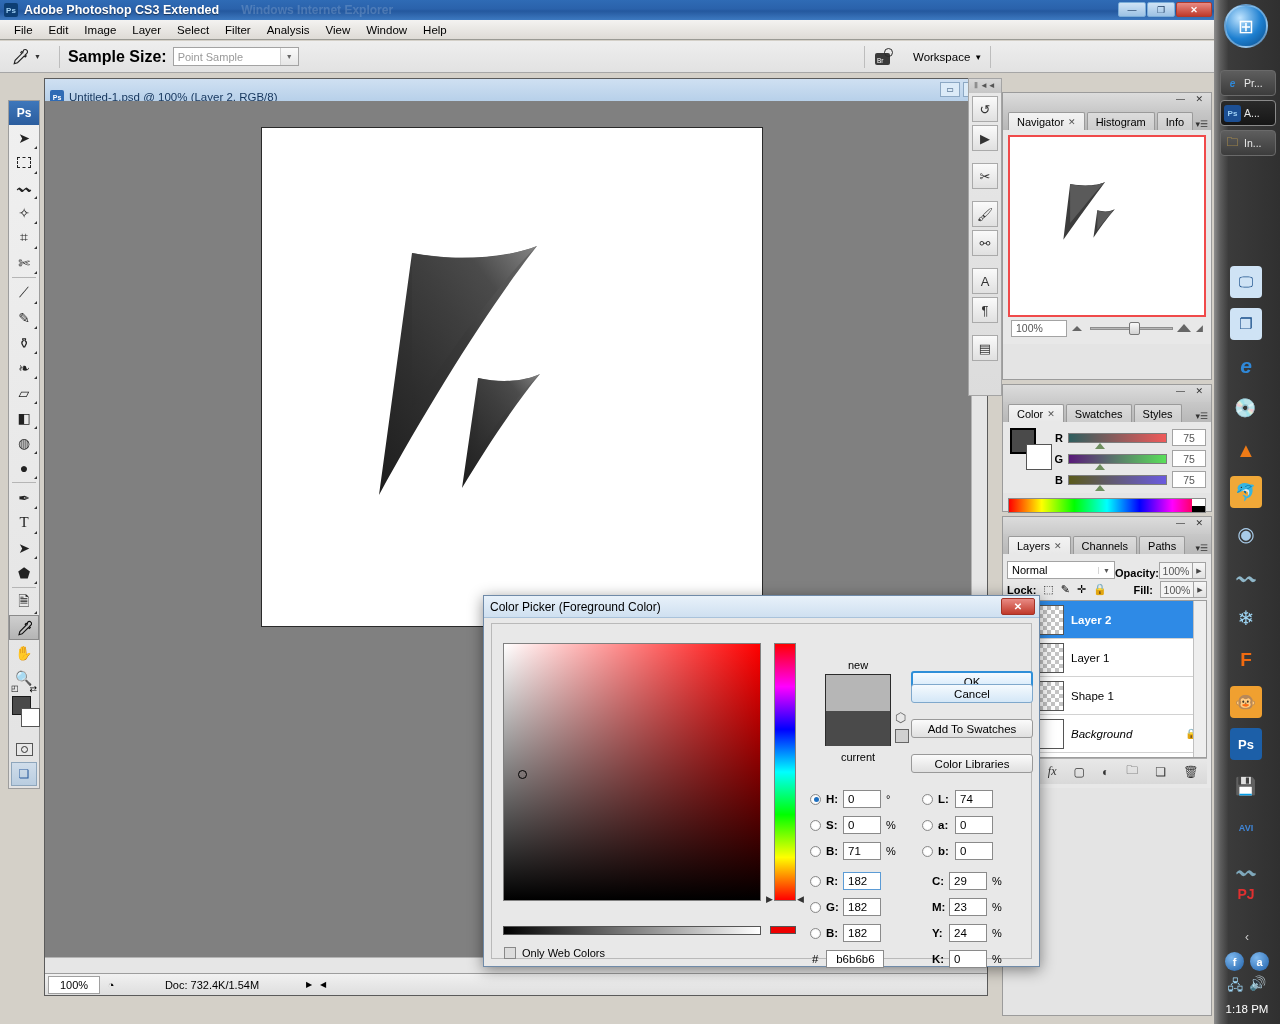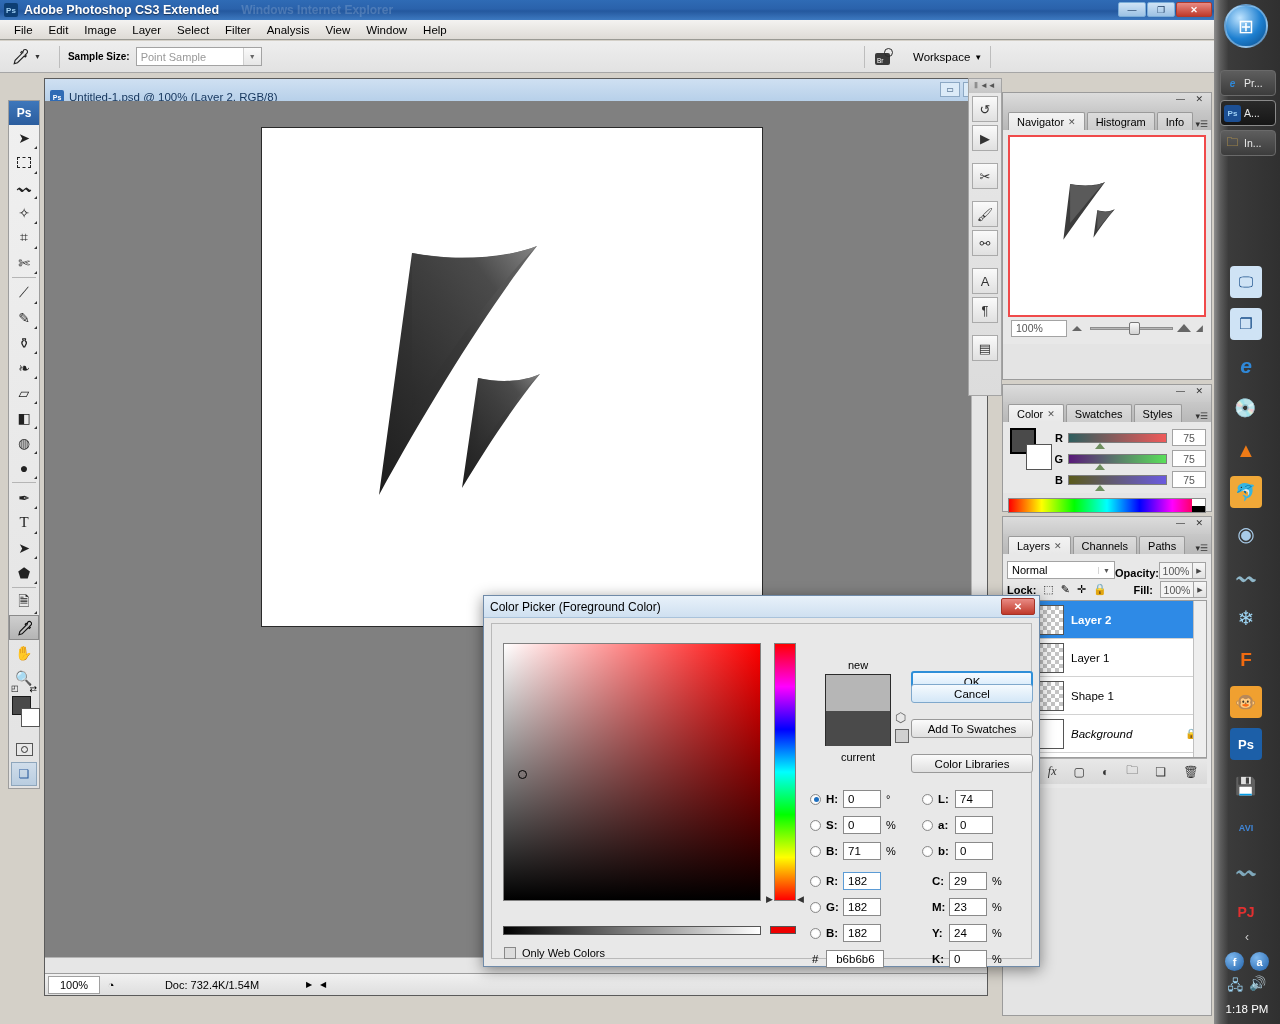--- a/index.html
+++ b/index.html
@@ -37,21 +37,21 @@
   .ps-menubar span { padding:2px 8px; font-size:11.5px; color:#000; }
 
   
   .ps-optbar { position:absolute; left:0; top:41px; width:1214px; height:32px;
     background:linear-gradient(180deg,#eeeeee,#e2e2e2); border-bottom:1px solid #a6a6a6;
     display:flex; align-items:center; padding-left:6px; }
   .opt-tool { width:26px; height:24px; display:flex; align-items:center;
     justify-content:center; font-size:15px; }
   .opt-caret { font-size:7px; margin:0 10px 0 2px; color:#333; }
   .opt-sep { width:1px; height:22px; background:#bdbdbd; margin:0 8px; }
-  .opt-label { font-size:10px; font-weight:bold; margin-right:6px; }
+  .opt-label { font-size:16px; font-weight:bold; margin-right:6px; }
   .opt-combo { width:126px; height:19px; border:1px solid #a3a3a3; background:#fff;
     display:flex; align-items:center; }
   .opt-combo .val { flex:1; padding-left:4px; color:#999; font-size:11px; }
   .opt-combo .arw { width:18px; height:100%; border-left:1px solid #cfcfcf;
     background:linear-gradient(180deg,#fafafa,#e6e6e6);
     display:flex; align-items:center; justify-content:center; font-size:7px; color:#666;}
   .ws-area { position:absolute; left:856px; top:0; height:32px; display:flex;
     align-items:center; }
   .br-icon { width:26px; height:20px; position:relative; }
   .br-box { position:absolute; left:2px; top:6px; width:15px; height:12px;
@@ -870,21 +870,21 @@
     </div>
   <div class="qlitem" style="top:768px">
       <span class="qli" style="color:#d0d0d0;font-size:17px">💾</span>
     </div>
   <div class="qlitem" style="top:810px">
       <span class="qli" style="color:#3f86d8;font-size:9px;font-weight:bold">AVI</span>
     </div>
   <div class="qlitem" style="top:852px">
       <span class="qli" style="color:#7fa8bb;font-size:19px">〰</span>
     </div>
-  <div class="qlitem" style="top:894px">
+  <div class="qlitem" style="top:876px">
       <span class="qli" style="color:#e03030;font-size:14px;font-weight:bold">PJ</span>
     </div>
 
   <div class="chev">‹</div>
 
   <div class="tray">
     <div class="tray-row">
       <span class="tr-ic">f</span>
       <span class="tr-ic">a</span>
     </div>

